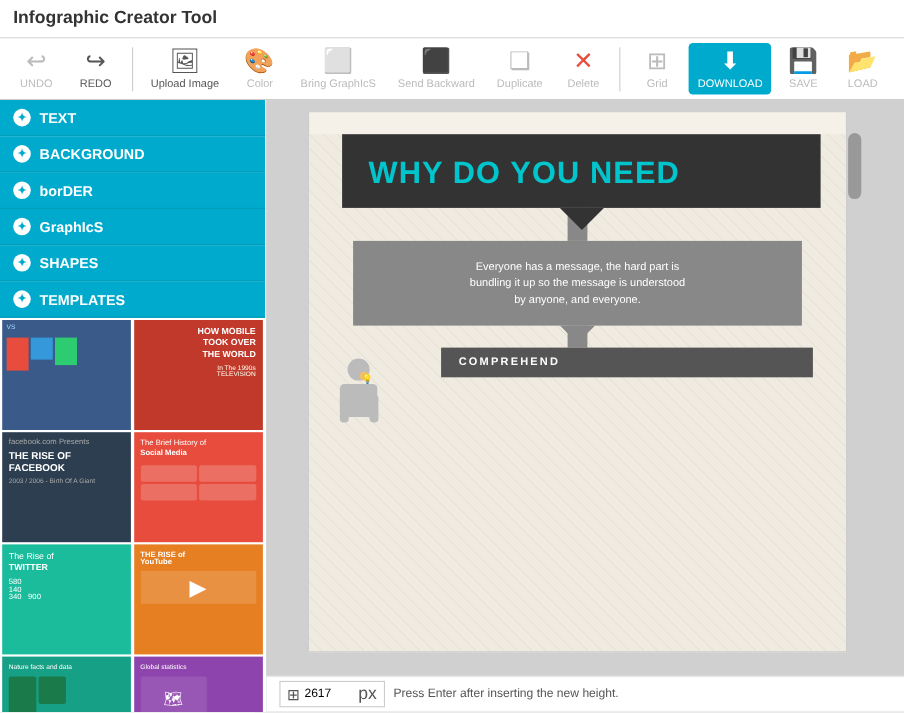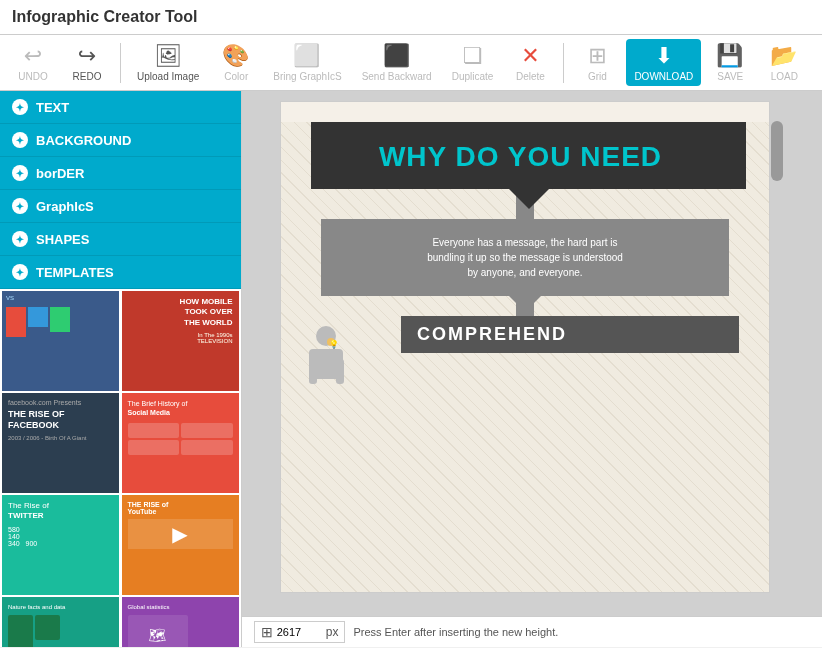--- a/index.html
+++ b/index.html
@@ -150,22 +150,22 @@
         rgba(200,190,170,0.3) 8px,
         rgba(200,190,170,0.3) 9px
       );
       min-height: 470px;
       position: relative;
     }
 
     .ig-title-block {
       background: #333;
       margin: 20px 23px 0 30px;
-      padding: 20px 24px 16px 8px;
-      text-align: center;
+      padding: 20px 24px 16px 24px;
+      text-align: left;
       position: relative;
     }
     .ig-title-block::after {
       content: '';
       position: absolute;
       bottom: -20px;
       left: 50%;
       transform: translateX(-50%);
       width: 0; height: 0;
       border-left: 20px solid transparent;
@@ -228,21 +228,21 @@
     }
 
     .ig-bottom-section {
       display: flex;
       margin-top: 0;
     }
 
     .ig-comprehend-label {
       background: #555;
       color: #fff;
-      font-size: 18px;
+      font-size: 10px;
       font-weight: bold;
       letter-spacing: 2px;
       padding: 8px 16px;
       margin: 0 30px 0 30px;
     }
 
     .ig-percent-block {
       background: #1abc9c;
       margin: 0 30px 0 0;
       padding: 10px 16px;
@@ -308,21 +308,21 @@
     .size-input-group input {
       width: 45px;
       border: none;
       outline: none;
       font-size: 11px;
     }
     .size-icon {
       font-size: 14px;
       color: #555;
     }
-    .size-times { font-size: 12px; color: #555; }
+    .size-times { font-size: 16px; color: #555; }
     .status-hint {
       font-size: 11px;
       color: #555;
     }
   </style>
 </head>
 <body>
 
 <div id="app-title">Infographic Creator Tool</div>
 

